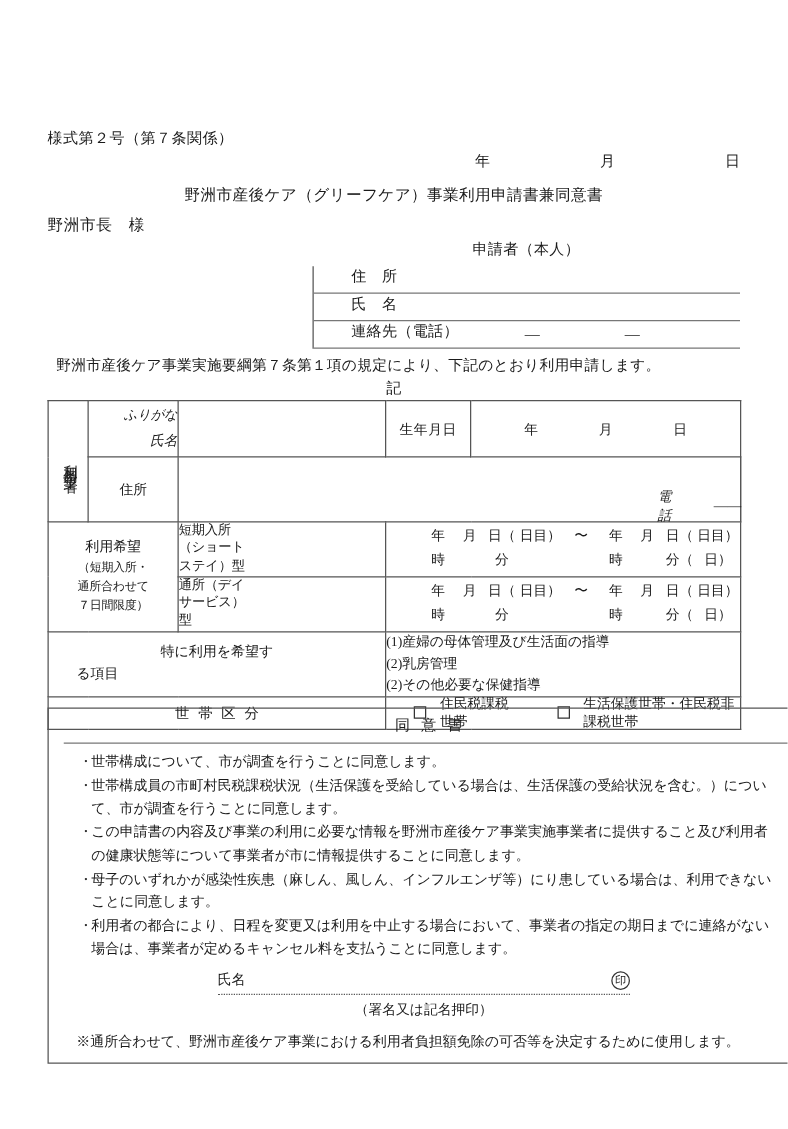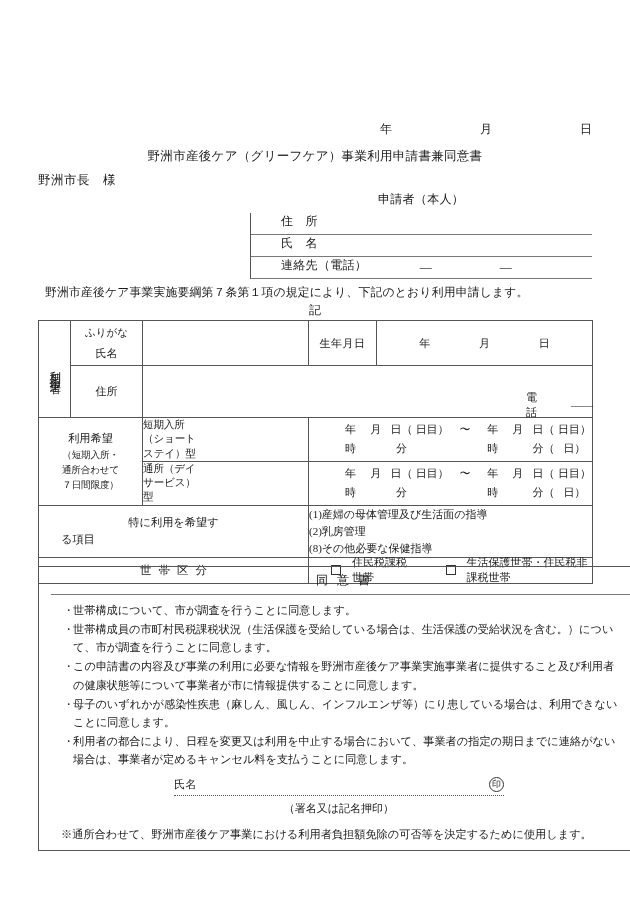--- a/index.html
+++ b/index.html
@@ -137,24 +137,25 @@
     text-align: center;
     letter-spacing: 3px;
     font-size: 11.5px;
     line-height: 1;
     margin: 0 auto;
     height: 72px;
     display: block;
   }
   .cell-center { text-align: center; }
   .furi-cell {
-    text-align: center;
+    text-align: right;
     line-height: 1.9;
     padding: 4px 0 5px;
     font-size: 11px;
+    font-style: italic;
   }
   .furi-cell .sm { font-size: 10.5px; }
   .addr-cell {
     text-align: center;
     font-size: 11px;
   }
   .birth-lbl { text-align: center; font-size: 11px; letter-spacing: .5px; }
   .ymd-row {
     display: flex;
     justify-content: space-around;
@@ -164,21 +165,21 @@
   }
   .addr-input { height: 30px; }
   .tel-row {
     display: flex;
     align-items: center;
     justify-content: flex-end;
     font-size: 11px;
     padding: 0 10px 3px 0;
     height: 18px;
   }
-  .tel-row .tel-word { margin-right: 34px; }
+  .tel-row .tel-word { margin-right: 34px; font-style: italic; }
   .tel-row .dash { display: inline-block; width: 62px; text-align: center; }
 
   .use-label {
     text-align: center;
     font-size: 11.2px;
     line-height: 1.55;
     padding: 3px 2px;
   }
   .use-label .small { font-size: 9.6px; letter-spacing: -.2px; display: block; }
   .type-cell {
@@ -297,20 +298,21 @@
     padding: 5px 8px 7px 10px;
     font-size: 11.2px;
     line-height: 1.5;
   }
 </style>
 </head>
 <body>
 
 <div class="page">
 
+  <div class="form-no">様式第２号（第７条関係）</div>
 
   <div class="date-line">
     <span>年</span>
     <span>月</span>
     <span>日</span>
   </div>
 
   <div class="doc-title">野洲市産後ケア（グリーフケア）事業利用申請書兼同意書</div>
   <div class="addressee">野洲市長　様</div>
 
@@ -457,21 +459,21 @@
       </tr>
 
       <tr>
         <td colspan="3" class="use-label">
           <div>特に利用を希望す</div>
           <div style="text-align:left;padding-left:22px">る項目</div>
         </td>
         <td colspan="2" class="items-cell">
           <div>(1)産婦の母体管理及び生活面の指導</div>
           <div>(2)乳房管理</div>
-          <div>(8)その他必要な保健指導</div>
+          <div>(2)その他必要な保健指導</div>
         </td>
       </tr>
 
       <tr>
         <td colspan="3" class="house-lbl">
           <span>世帯区分</span>
         </td>
         <td colspan="2">
           <div class="house-opts">
             <span class="chk"></span>

